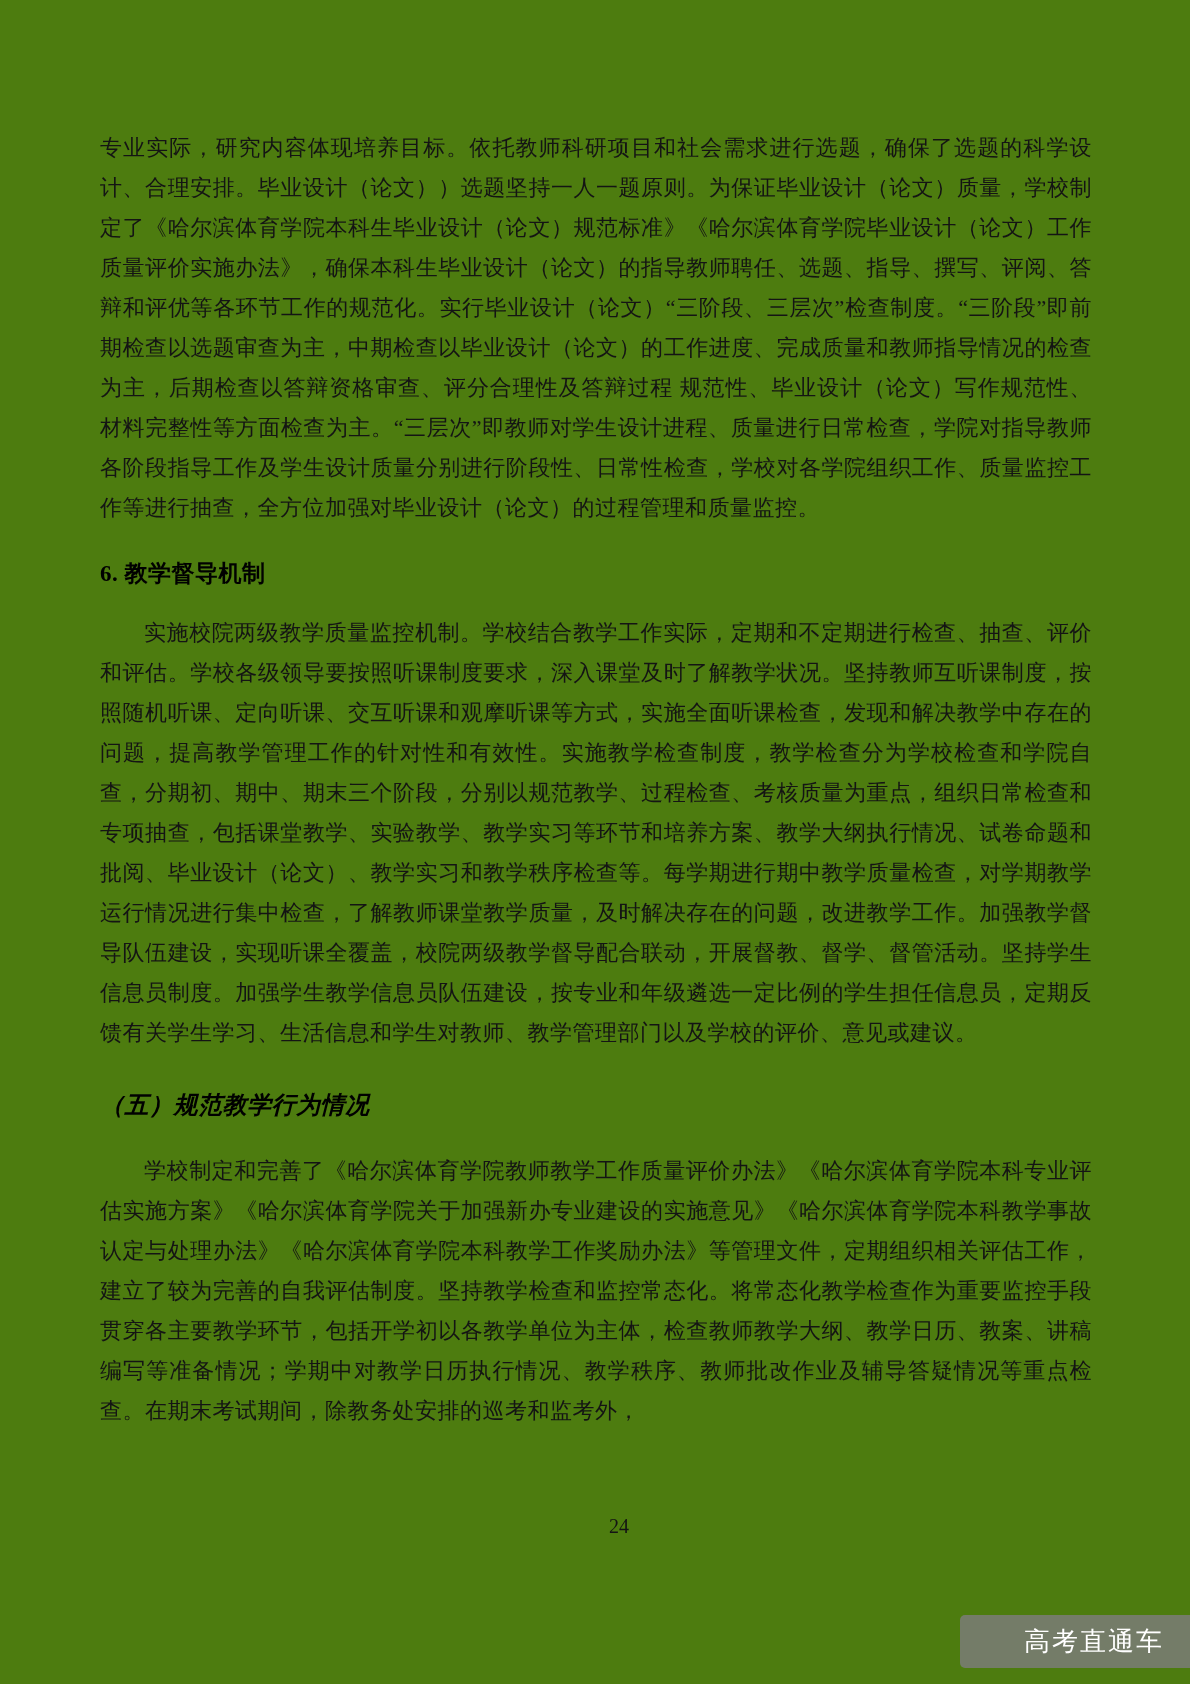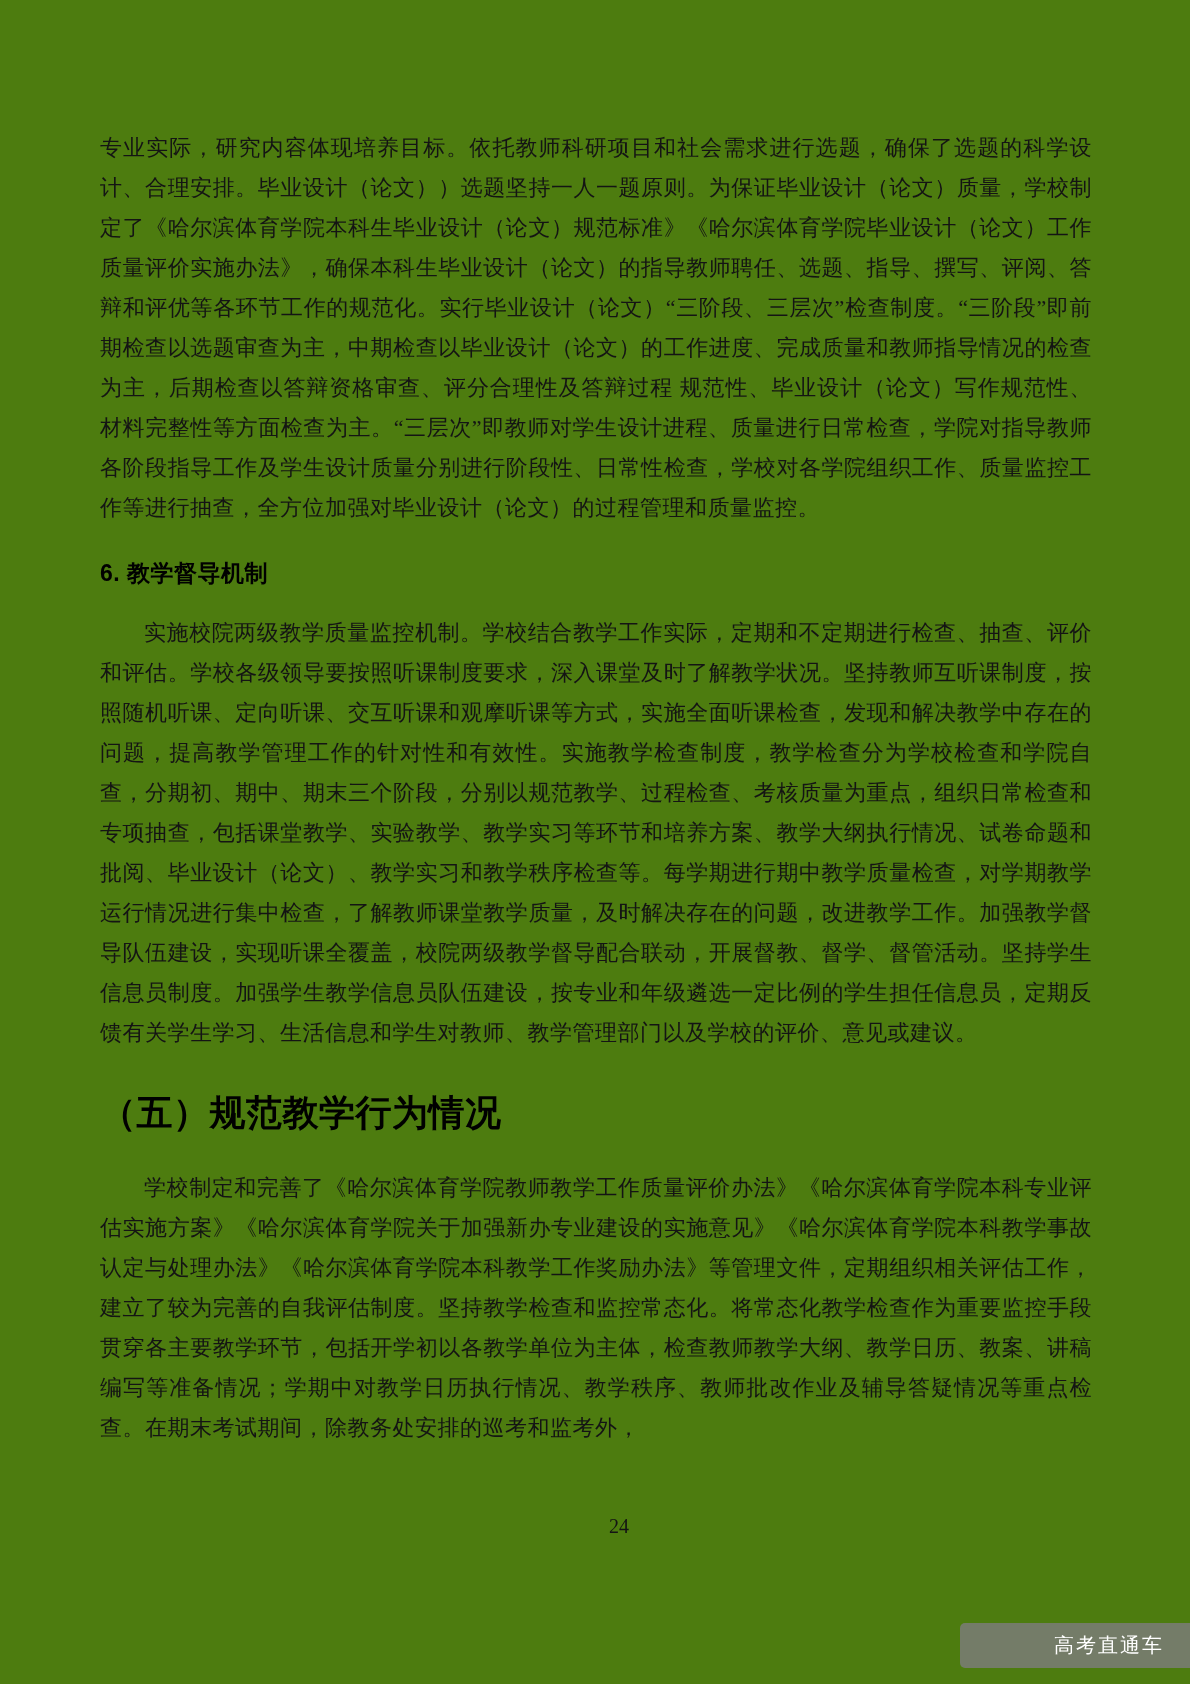--- a/index.html
+++ b/index.html
@@ -24,54 +24,55 @@
     margin: 0;
     font-size: 22px;
     line-height: 40px;
     text-align: justify;
     letter-spacing: 0.5px;
     color: #141414;
   }
   .para.indent { text-indent: 2em; }
   .heading-small {
     margin: 30px 0 24px 0;
-    font-family: Liberation Sans, sans-serif;
+    font-family: Liberation Serif, serif;
     font-size: 23px;
     font-weight: bold;
     color: #000000;
     letter-spacing: 0.5px;
   }
   .heading-large {
     margin: 36px 0 30px 0;
     font-family: "Liberation Sans", "DejaVu Sans", sans-serif;
-    font-size: 36px;
+    font-size: 24px;
     font-weight: bold;
     color: #000000;
     letter-spacing: 0.5px;
+    font-style: italic;
   }
   .page-number {
     position: absolute;
     left: 0;
     right: 0;
     bottom: 146px;
     text-align: center;
     font-size: 20px;
     color: #141414;
     padding-left: 48px;
   }
   .watermark {
     position: absolute;
     right: 0;
     bottom: 16px;
     min-width: 230px;
     padding: 9px 26px 9px 30px;
     background: rgba(125, 125, 125, 0.82);
     color: #ffffff;
     font-family: "Liberation Sans", "DejaVu Sans", sans-serif;
-    font-size: 20px;
+    font-size: 26px;
     letter-spacing: 2px;
     text-align: right;
     border-radius: 5px 0 0 5px;
   }
 </style>
 </head>
 <body>
 
 <div class="page">
   <div class="content">

